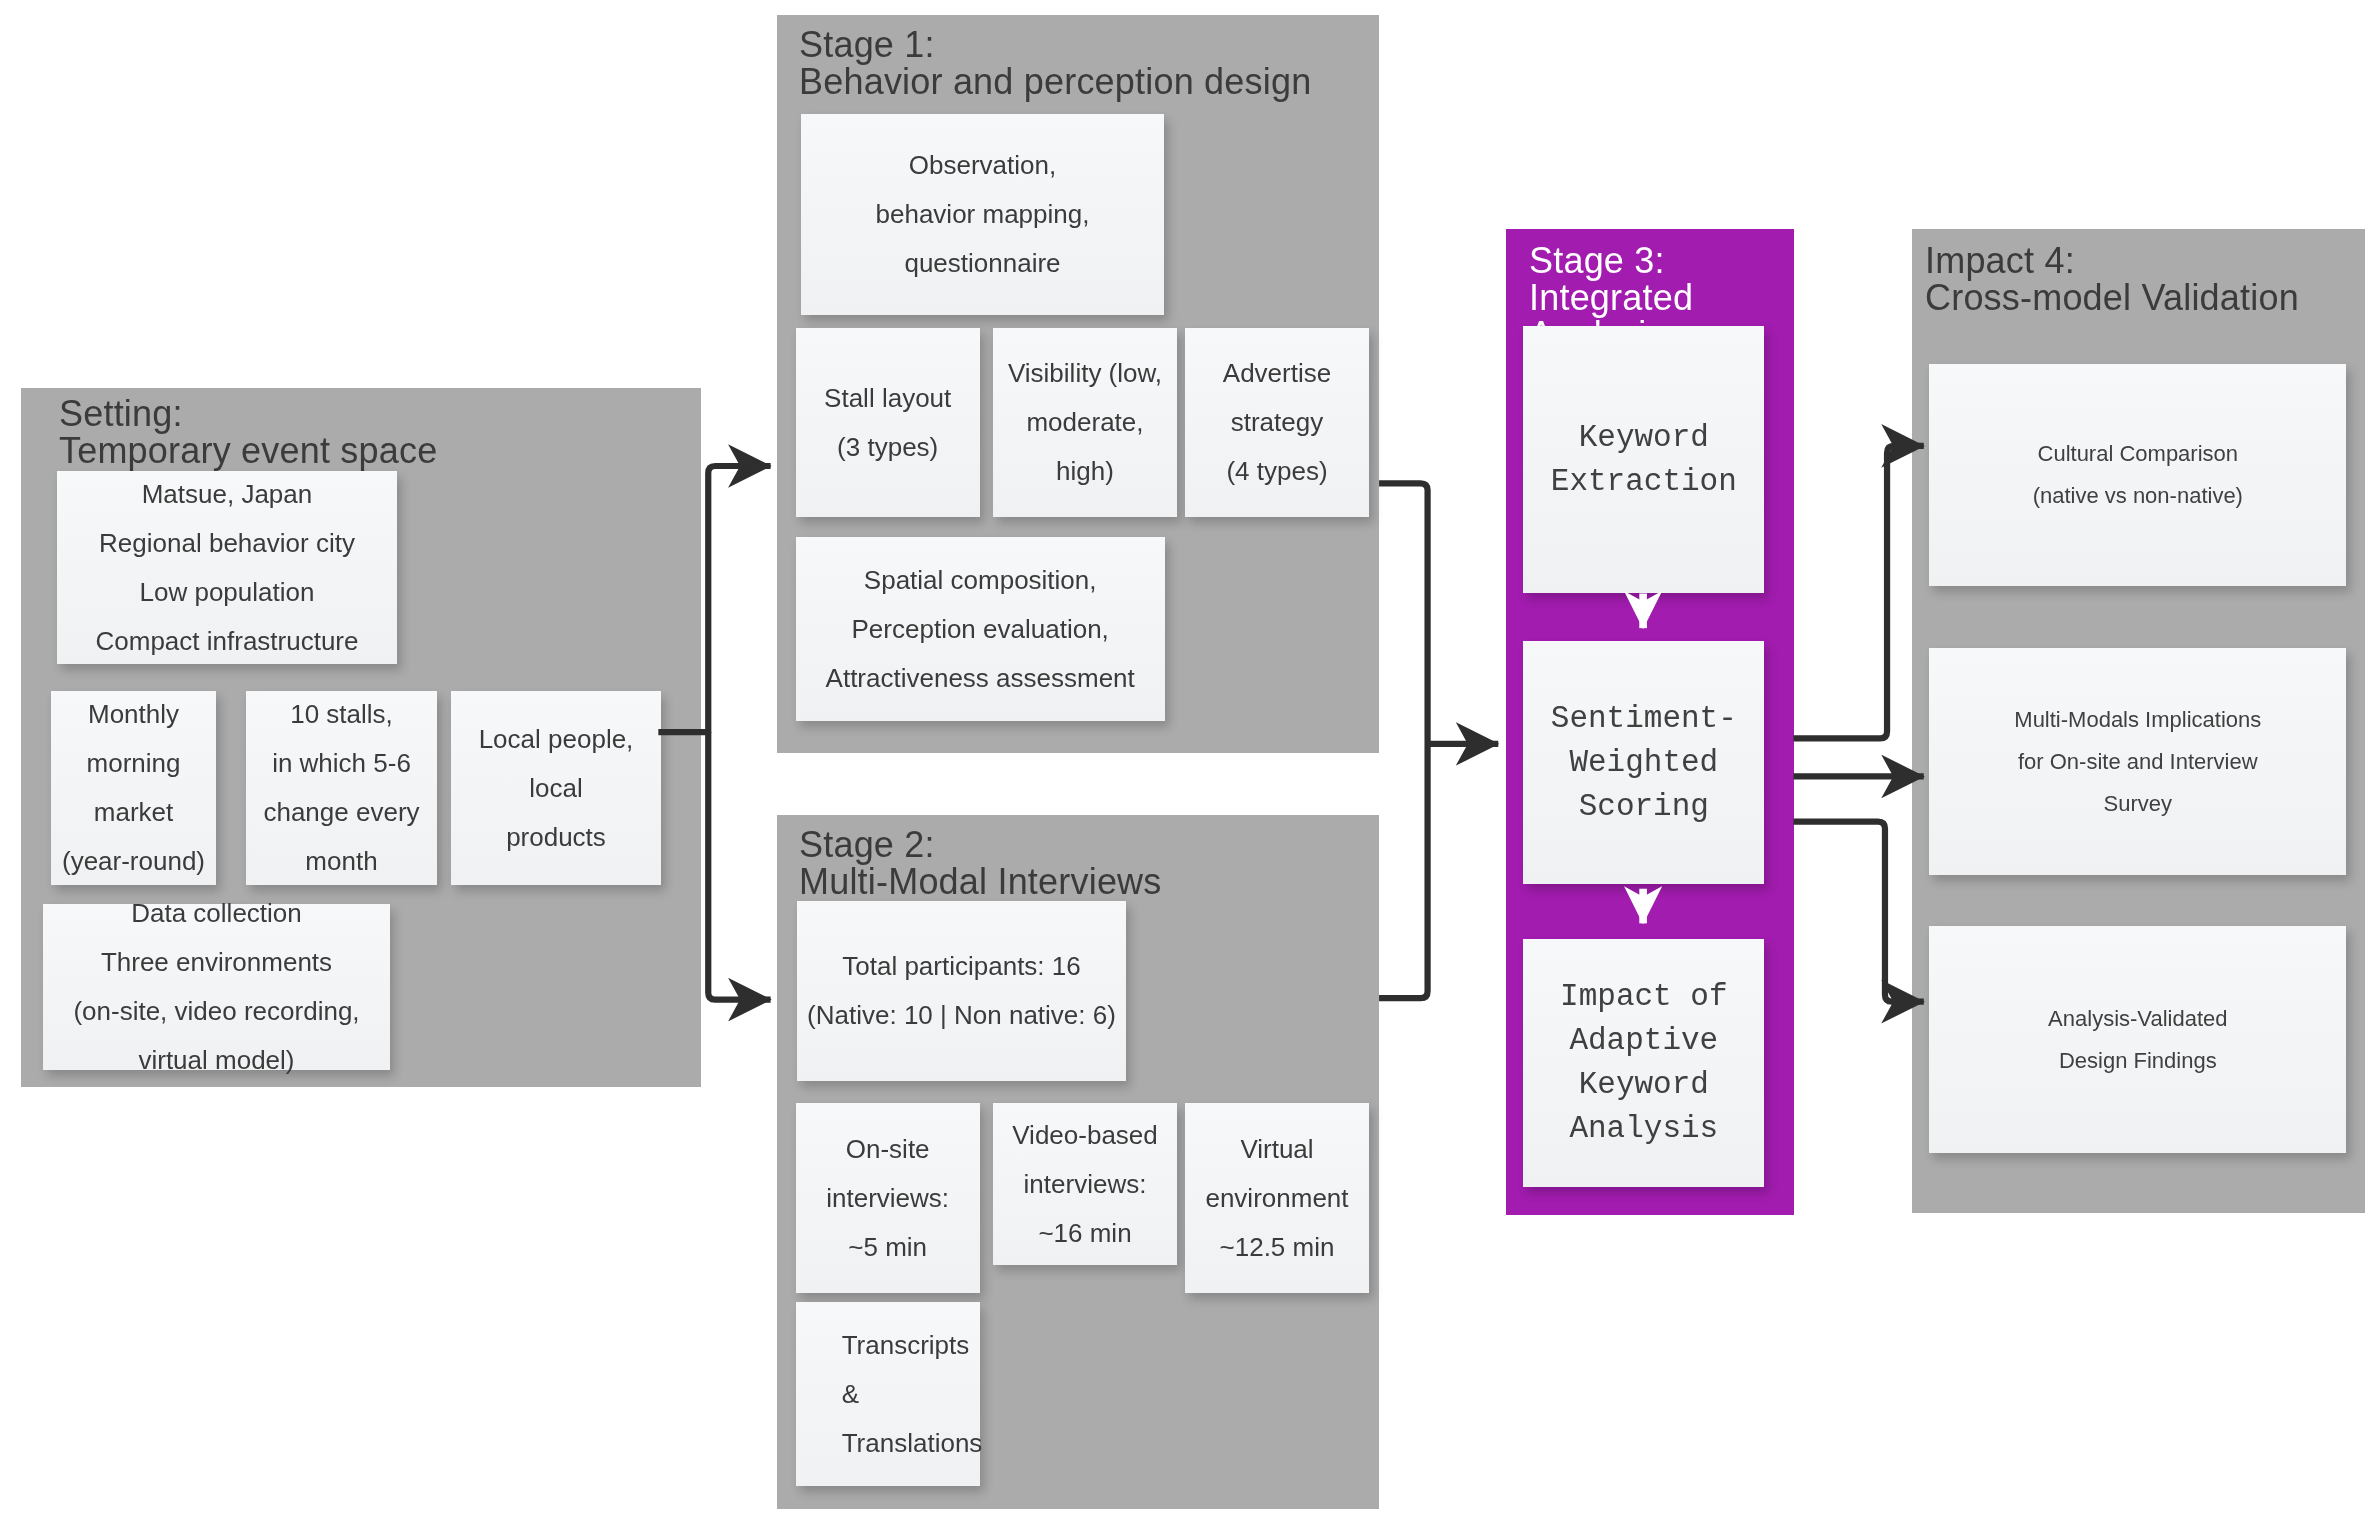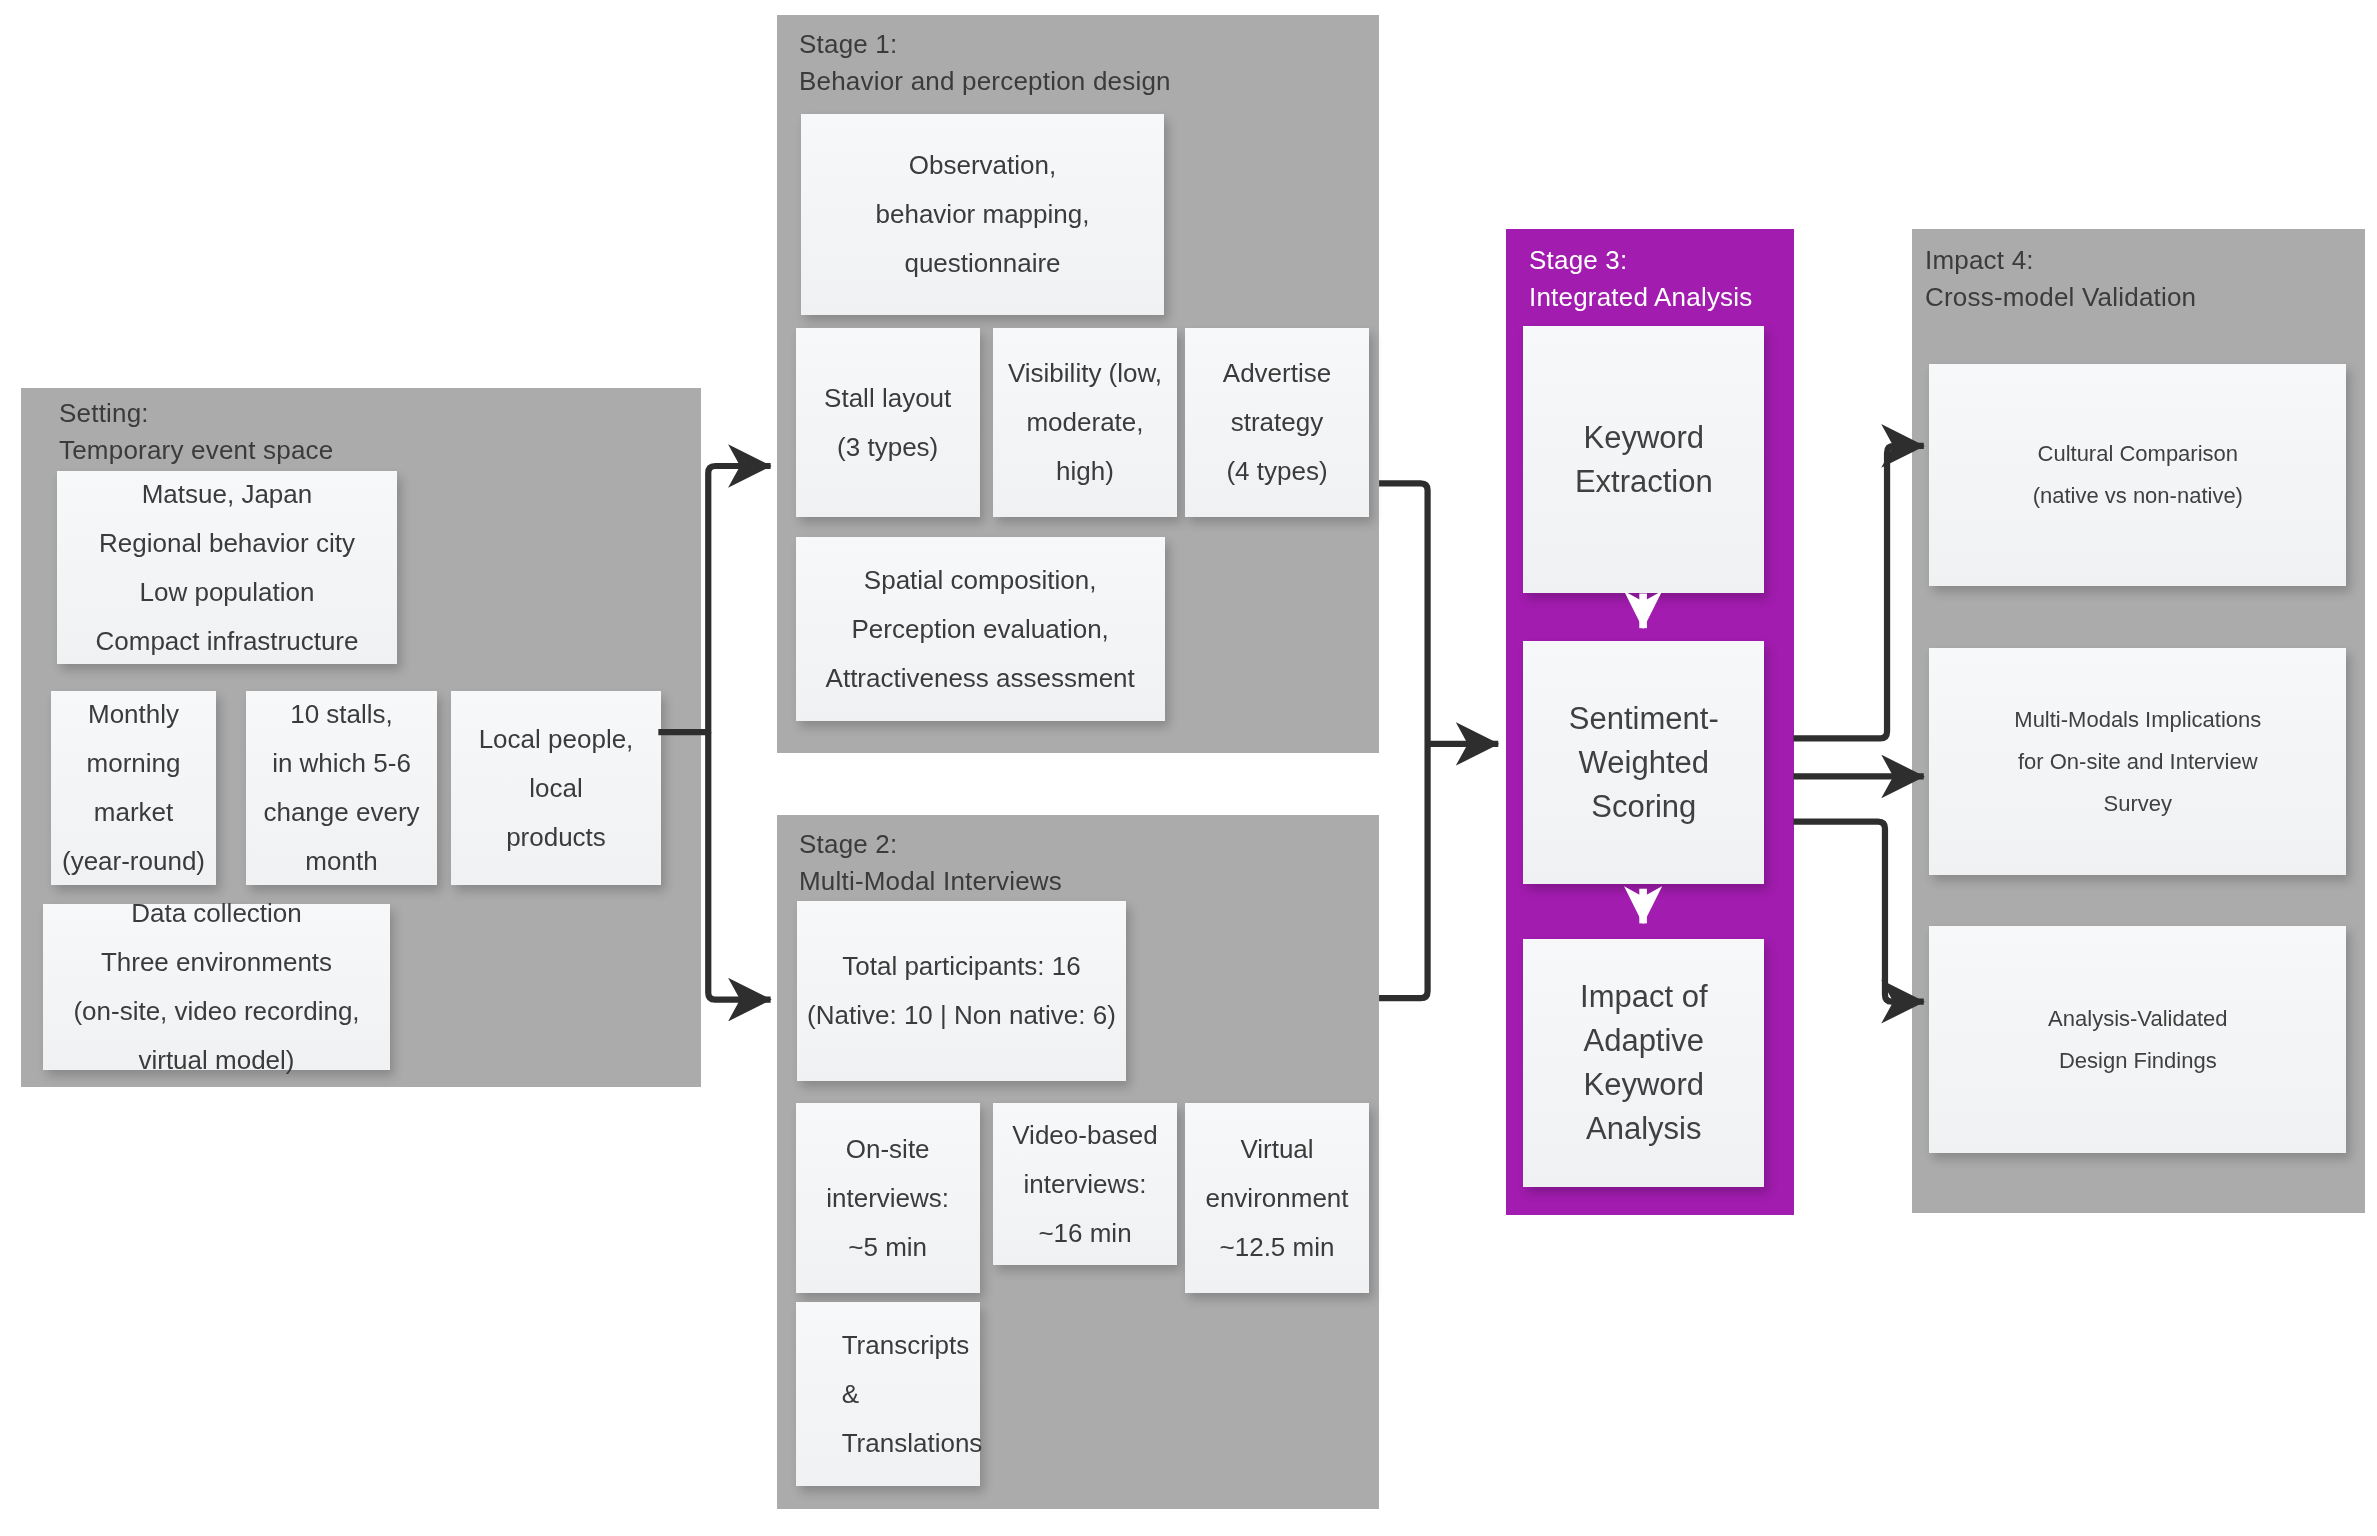--- a/index.html
+++ b/index.html
@@ -4,34 +4,34 @@
 <style>
   html,body { margin:0; padding:0; background:#ffffff; }
   body { font-family:"Liberation Sans", sans-serif; }
   .canvas { position:relative; width:2377px; height:1537px; background:#ffffff; overflow:hidden; }
 
   .panel { position:absolute; background:#ababab; }
   .panel.dark { background:#a21caf; }
 
   .panel-title {
     position:absolute; margin:0; font-weight:400;
-    font-size:26px; line-height:37px; letter-spacing:0.2px;
+    font-size:36px; line-height:37px; letter-spacing:0.2px;
     color:#3b3b3b; white-space:pre-line;
   }
   .panel-title.light-text { color:#ffffff; }
 
   .box {
     position:absolute;
     background:linear-gradient(180deg, #f7f8f9 0%, #f0f1f3 100%);
     box-shadow:4.2px 6.2px 9.7px rgba(0,0,0,0.20);
     display:flex; align-items:center; justify-content:center;
     text-align:center; white-space:pre-line; color:#3b3b3b;
   }
   .box.body-sm { font-size:26px; line-height:49px; }
-  .box.body-s3 { font-size:31px; line-height:44px; color:#404040; }
+  .box.body-s3 { font-size:31px; line-height:44px; color:#404040;font-family:Liberation Mono, monospace; }
   .box.body-s4 { font-size:22px; line-height:42px; color:#404040; }
   .box.left-align { justify-content:flex-start; text-align:left; padding-left:23.6px; box-sizing:border-box; }
 
   svg.connectors { position:absolute; left:0; top:0; pointer-events:none; }
 </style>
 </head>
 <body>
 
 <div class="canvas">
 

